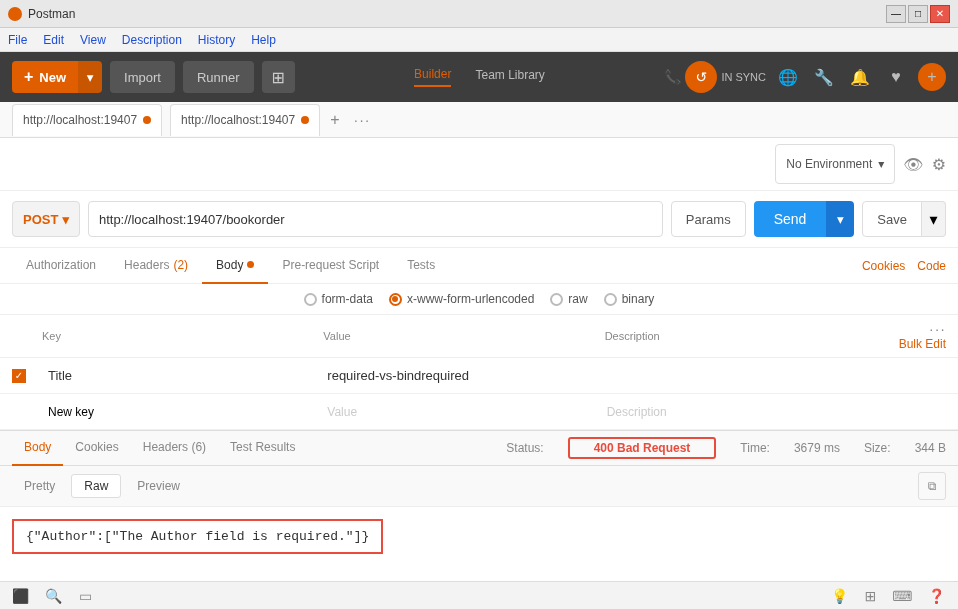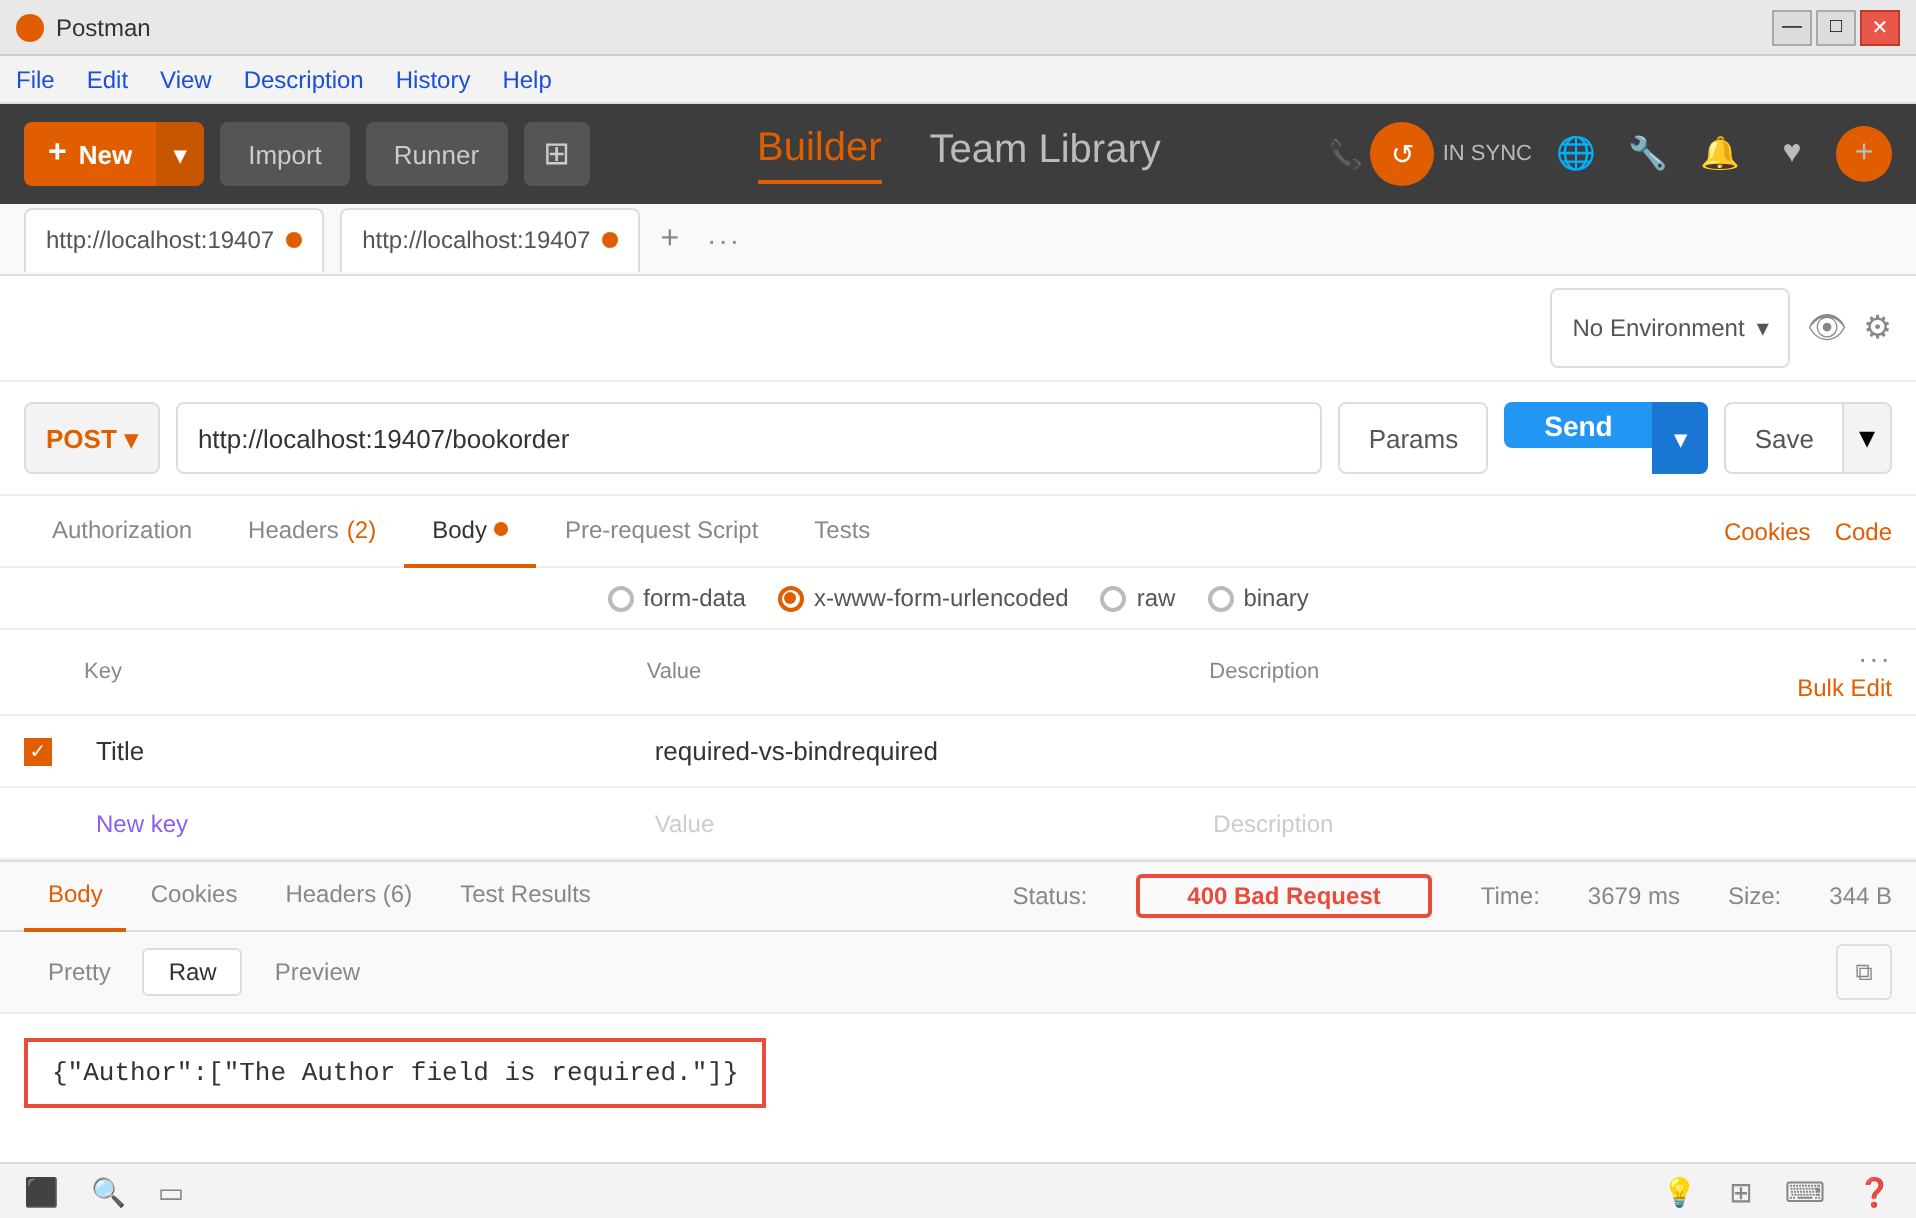--- a/index.html
+++ b/index.html
@@ -85,21 +85,21 @@
     }
     .toolbar-center {
       flex: 1;
       display: flex;
       justify-content: center;
       align-items: center;
       gap: 24px;
     }
     .nav-tab {
       color: #bbb;
-      font-size: 20px;
+      font-size: 12px;
       cursor: pointer;
       padding-bottom: 4px;
     }
     .nav-tab.active {
       color: #e05e00;
       border-bottom: 2px solid #e05e00;
     }
     .toolbar-right {
       display: flex;
       align-items: center;
@@ -207,24 +207,24 @@
       padding: 0 14px;
       font-size: 13px;
       color: #555;
       cursor: pointer;
     }
     .send-btn-group { display: flex; }
     .send-btn {
       background: #2196f3;
       color: white;
       border: none;
-      height: 23px;
+      height: 36px;
       padding: 0 20px;
       font-size: 14px;
-      font-weight: 700;
+      font-weight: 400;
       cursor: pointer;
       border-radius: 4px 0 0 4px;
     }
     .send-dropdown {
       background: #1976d2;
       color: white;
       border: none;
       height: 36px;
       width: 28px;
       display: flex;
@@ -371,21 +371,21 @@
       background: #e05e00;
       display: flex;
       align-items: center;
       justify-content: center;
       cursor: pointer;
     }
     .checkmark { color: white; font-size: 10px; }
     .form-key { flex: 1; font-size: 13px; color: #333; padding-left: 6px; }
     .form-value { flex: 1; font-size: 13px; color: #333; }
     .form-desc { flex: 1; font-size: 12px; color: #ccc; }
-    .new-row-key { flex: 1; font-size: 12px; color: #8b5cf6; padding-left: 6px; }
+    .new-row-key { flex: 1; font-size: 12px; color: #000000; padding-left: 6px; }
     .new-row-value { flex: 1; font-size: 12px; color: #ccc; }
     .new-row-desc { flex: 1; font-size: 12px; color: #ccc; }
 
     
     .response-tabs-bar {
       background: #f9f9f9;
       border-top: 1px solid #ddd;
       border-bottom: 1px solid #ddd;
       padding: 0 12px;
       display: flex;

